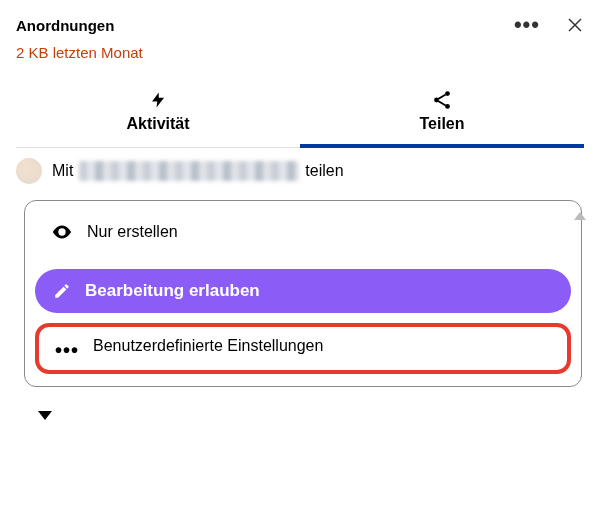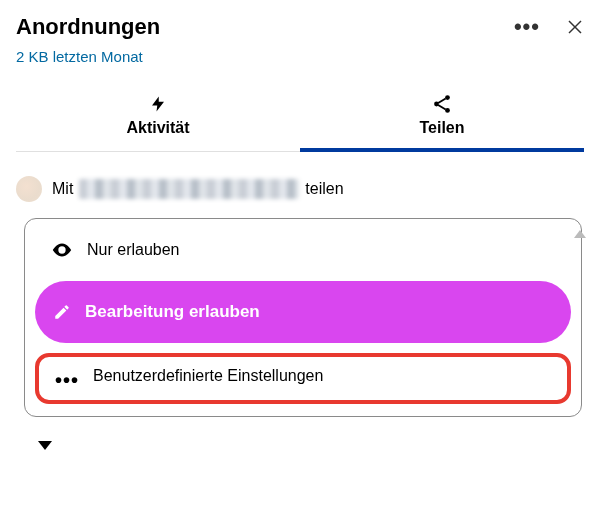--- a/index.html
+++ b/index.html
@@ -1,38 +1,38 @@
 <!DOCTYPE html>
 <html><head>
 <meta charset="utf-8">
 <style>
   * { box-sizing: border-box; margin: 0; padding: 0; }
   html, body { width: 600px; height: 514px; font-family: "Segoe UI", Arial, sans-serif; background: #fff; color: #000; }
   .panel { padding: 14px 16px 0 16px; }
   .header { display: flex; align-items: center; justify-content: space-between; }
-  .title { font-size: 22px; font-weight: 700; }
+  .title { font-size: 15px; font-weight: 700; }
   .header-icons { display: flex; align-items: center; gap: 26px; }
   .more-icon { font-size: 22px; font-weight: 700; letter-spacing: 1px; line-height: 1; cursor: pointer; color:#333; }
   .close-icon { width: 18px; height: 18px; cursor: pointer; }
-  .subtitle { margin-top: 8px; color: #0369a1; font-size: 15px; }
+  .subtitle { margin-top: 8px; color: #c2410c; font-size: 15px; }
   .tabs { display: flex; margin-top: 28px; border-bottom: 1px solid #e0e0e0; }
   .tab { flex: 1; text-align: center; padding: 0 0 14px 0; cursor: pointer; position: relative; }
   .tab-icon { display: block; margin: 0 auto 4px auto; }
   .tab-label { font-size: 16px; font-weight: bold; }
   .tab.active .tab-label { font-weight: 700; color: #000; }
   .tab.active::after { content: ""; position: absolute; left: 0; right: 0; bottom: -1px; height: 4px; background: #003a9e; }
-  .share-row { display: flex; align-items: center; margin-top: 24px; gap: 10px; position: relative; text-align: center; }
+  .share-row { display: flex; align-items: center; margin-top: 10px; gap: 10px; position: relative; text-align: center; }
   .avatar { width: 26px; height: 26px; border-radius: 50%; background: radial-gradient(circle at 40% 40%, #f3e0d0, #eadccd 60%, #efe0d0); }
   .share-text { font-size: 16px; display: flex; align-items: center; gap: 6px; }
   .blur { display: inline-block; width: 220px; height: 20px; background: repeating-linear-gradient(90deg,#c9ced6 0 8px,#e2e6ec 8px 16px,#b8c0c9 16px 24px,#dfe3e8 24px 32px); filter: blur(2.2px); border-radius: 2px; }
   .scroll-arrow { position:absolute; right:-2px; top:54px; width:0; height:0; border-left:6px solid transparent; border-right:6px solid transparent; border-bottom:8px solid #bbb; }
   .perm-box { margin: 16px 2px 0 8px; border: 1px solid #8a8a8a; border-radius: 12px; padding: 10px 10px 12px 10px; }
   .perm-item { display: flex; align-items: center; gap: 14px; padding: 10px 16px; border-radius: 999px; cursor: pointer; }
   .perm-view .perm-label { font-size: 16px; }
-  .perm-edit { background: #d946ef; color: #fff; margin-top: 10px; padding: 21px 18px; }
+  .perm-edit { background: #8b5cf6; color: #fff; margin-top: 16px; padding: 12px 18px; }
   .perm-edit .perm-label { font-weight: 700; font-size: 17px; }
   .perm-custom-wrap { border: 4px solid #e8392f; border-radius: 14px; margin-top: 10px; padding: 6px 4px; }
   .perm-custom { display: flex; align-items: flex-start; gap: 14px; padding: 4px 12px; cursor: pointer; }
   .perm-custom .perm-label { font-size: 16px; }
   .perm-custom .perm-desc { font-size: 14px; color: #555; margin-top: 2px; }
   .custom-left { display:flex; align-items:center; padding-top:3px;}
   .dots { font-size: 20px; font-weight: 900; letter-spacing: 1px; line-height: 1; }
   .adv { display: flex; align-items: center; gap: 14px; margin: 24px 0 0 22px; cursor: pointer; }
   .adv-label { font-weight: 700; font-size: 17px; }
   .caret-down { width: 0; height: 0; border-left: 7px solid transparent; border-right: 7px solid transparent; border-top: 9px solid #000; }
@@ -93,21 +93,21 @@
 
   <div class="perm-box">
 
     <div class="perm-item perm-view">
       <span>
         <svg width="22" height="22" viewBox="0 0 24 24" fill="#000">
           <path d="M12 5 C6 5 2 12 2 12 s4 7 10 7 s10-7 10-7 S18 5 12 5 Z M12 16 a4 4 0 1 1 0-8 a4 4 0 0 1 0 8 Z"></path>
           <circle cx="12" cy="12" r="2" fill="#fff"></circle>
         </svg>
       </span>
-      <span class="perm-label">Nur erlauben</span>
+      <span class="perm-label">Nur erstellen</span>
     </div>
 
     <div class="perm-item perm-edit">
       <span>
         <svg width="18" height="18" viewBox="0 0 24 24" fill="#fff">
           <path d="M3 17.25 V21 h3.75 L17.81 9.94 l-3.75-3.75 L3 17.25 Z M20.71 7.04 a1 1 0 0 0 0-1.41 l-2.34-2.34 a1 1 0 0 0-1.41 0 l-1.83 1.83 l3.75 3.75 l1.83-1.83 Z"></path>
         </svg>
       </span>
       <span class="perm-label">Bearbeitung erlauben</span>
     </div>

